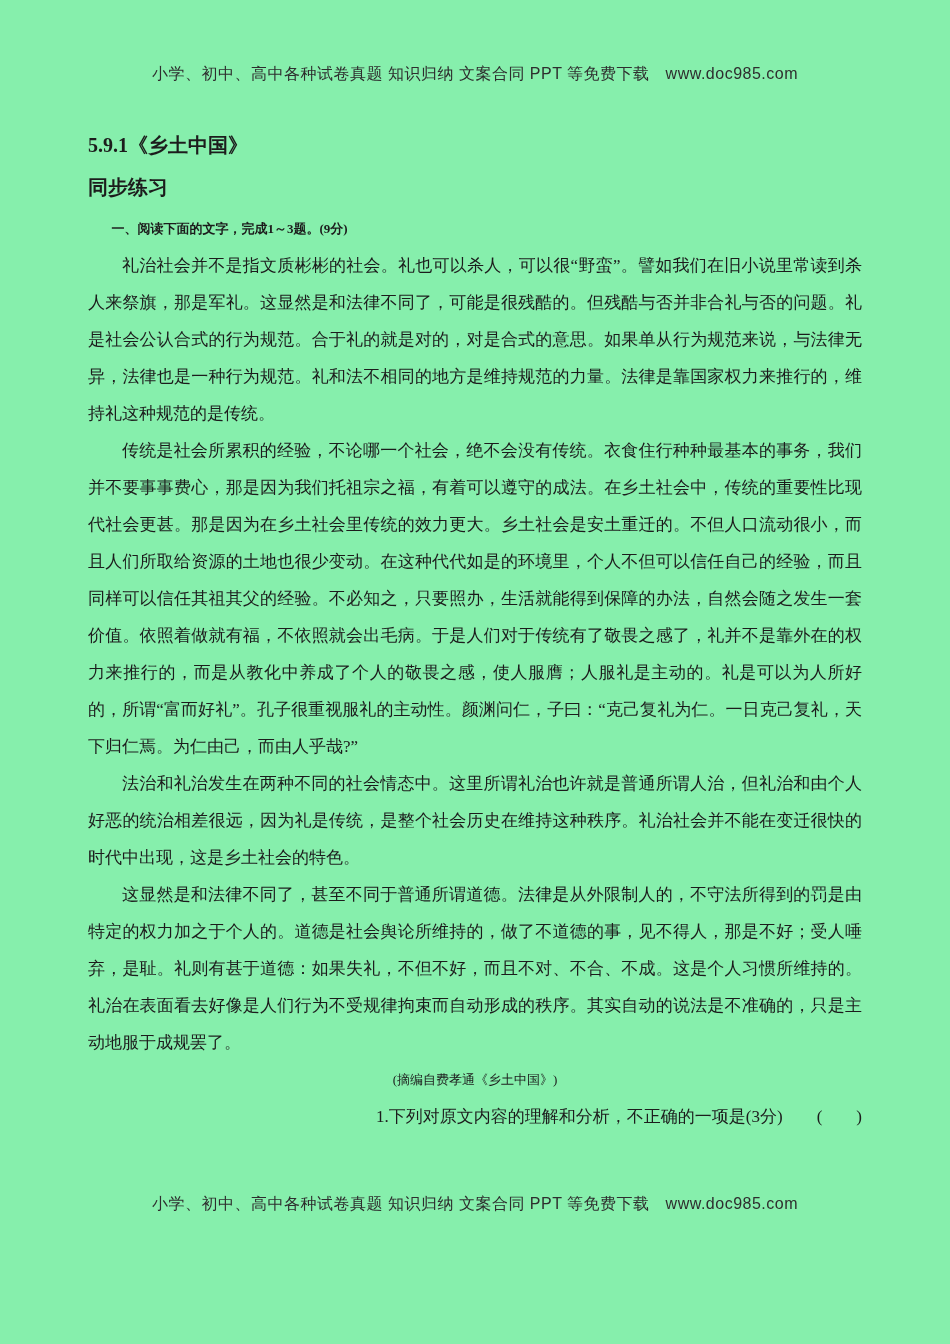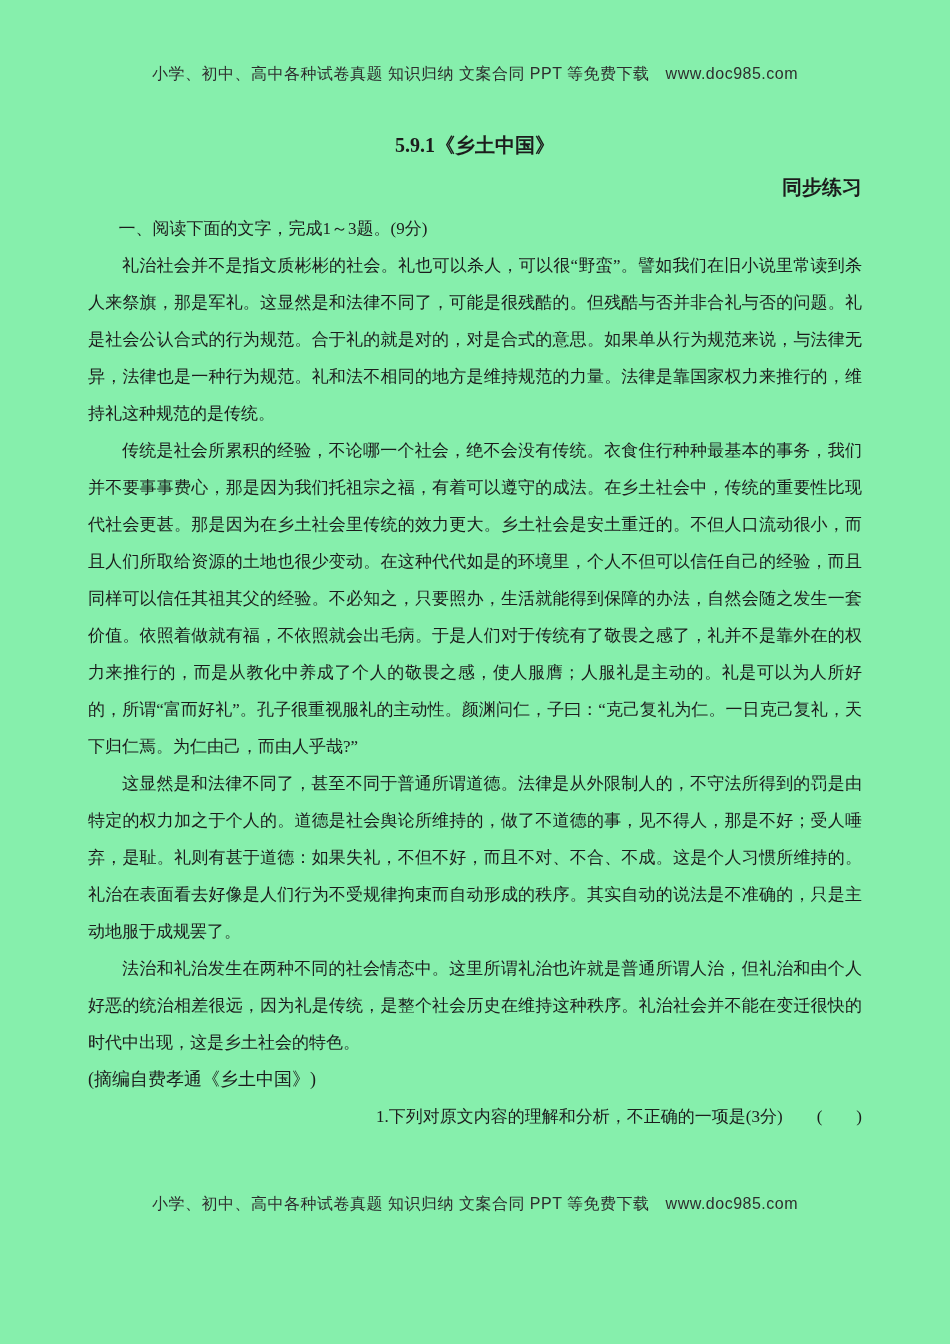--- a/index.html
+++ b/index.html
@@ -28,48 +28,48 @@
   .banner-top { top: 64px; }
   .banner-bottom { top: 1194px; }
   .banner .banner-url { margin-left: 16px; }
   .content {
     position: absolute;
     left: 88px;
     right: 88px;
     top: 132px;
   }
   .doc-title {
-    text-align: center;
     font-size: 20px;
     font-weight: bold;
     line-height: 26px;
     margin-bottom: 16px;
   }
   .doc-subtitle {
-    text-align: right;
+    text-align: left;
     font-size: 20px;
     font-weight: bold;
     line-height: 26px;
     margin-bottom: 10px;
   }
   .section-heading {
-    font-size: 17px;
+    font-size: 13px;
     line-height: 37px;
     text-indent: 1.8em;
+    font-weight: bold;
   }
   .para {
     font-size: 17px;
     line-height: 37px;
     text-align: justify;
     text-indent: 2em;
   }
   .attribution {
-    font-size: 18px;
+    font-size: 13px;
     line-height: 37px;
-    text-align: left;
+    text-align: center;
   }
   .question-line {
     font-size: 17px;
     line-height: 37px;
     text-indent: 0.7em;
     text-align: right;
   }
 </style>
 </head>
 <body>
@@ -81,22 +81,22 @@
   </div>
 
   <div class="content">
     <div class="doc-title">5.9.1《乡土中国》</div>
     <div class="doc-subtitle">同步练习</div>
 
     <p class="section-heading">一、阅读下面的文字，完成1～3题。(9分)</p>
 
     <p class="para">礼治社会并不是指文质彬彬的社会。礼也可以杀人，可以很“野蛮”。譬如我们在旧小说里常读到杀人来祭旗，那是军礼。这显然是和法律不同了，可能是很残酷的。但残酷与否并非合礼与否的问题。礼是社会公认合式的行为规范。合于礼的就是对的，对是合式的意思。如果单从行为规范来说，与法律无异，法律也是一种行为规范。礼和法不相同的地方是维持规范的力量。法律是靠国家权力来推行的，维持礼这种规范的是传统。</p>
     <p class="para">传统是社会所累积的经验，不论哪一个社会，绝不会没有传统。衣食住行种种最基本的事务，我们并不要事事费心，那是因为我们托祖宗之福，有着可以遵守的成法。在乡土社会中，传统的重要性比现代社会更甚。那是因为在乡土社会里传统的效力更大。乡土社会是安土重迁的。不但人口流动很小，而且人们所取给资源的土地也很少变动。在这种代代如是的环境里，个人不但可以信任自己的经验，而且同样可以信任其祖其父的经验。不必知之，只要照办，生活就能得到保障的办法，自然会随之发生一套价值。依照着做就有福，不依照就会出毛病。于是人们对于传统有了敬畏之感了，礼并不是靠外在的权力来推行的，而是从教化中养成了个人的敬畏之感，使人服膺；人服礼是主动的。礼是可以为人所好的，所谓“富而好礼”。孔子很重视服礼的主动性。颜渊问仁，子曰：“克己复礼为仁。一日克己复礼，天下归仁焉。为仁由己，而由人乎哉?”</p>
+    <p class="para">法治和礼治发生在两种不同的社会情态中。这里所谓礼治也许就是普通所谓人治，但礼治和由个人好恶的统治相差很远，因为礼是传统，是整个社会历史在维持这种秩序。礼治社会并不能在变迁很快的时代中出现，这是乡土社会的特色。</p>
     <p class="para">这显然是和法律不同了，甚至不同于普通所谓道德。法律是从外限制人的，不守法所得到的罚是由特定的权力加之于个人的。道德是社会舆论所维持的，做了不道德的事，见不得人，那是不好；受人唾弃，是耻。礼则有甚于道德：如果失礼，不但不好，而且不对、不合、不成。这是个人习惯所维持的。礼治在表面看去好像是人们行为不受规律拘束而自动形成的秩序。其实自动的说法是不准确的，只是主动地服于成规罢了。</p>
-    <p class="para">法治和礼治发生在两种不同的社会情态中。这里所谓礼治也许就是普通所谓人治，但礼治和由个人好恶的统治相差很远，因为礼是传统，是整个社会历史在维持这种秩序。礼治社会并不能在变迁很快的时代中出现，这是乡土社会的特色。</p>
 
     <p class="attribution">(摘编自费孝通《乡土中国》)</p>
 
     <p class="question-line">1.下列对原文内容的理解和分析，不正确的一项是(3分)　　(　　)</p>
   </div>
 
   <div class="banner banner-bottom">
     <span>小学、初中、高中各种试卷真题 知识归纳 文案合同 PPT 等免费下载</span><span class="banner-url">www.doc985.com</span>
   </div>
 

